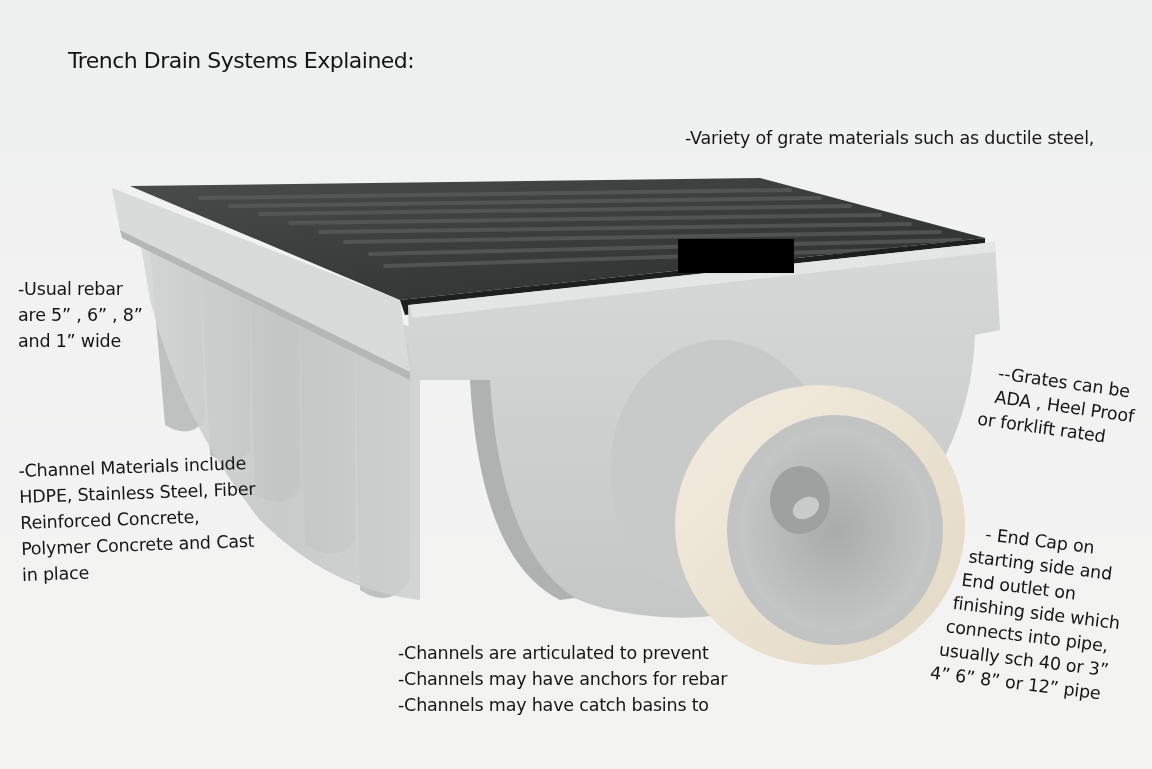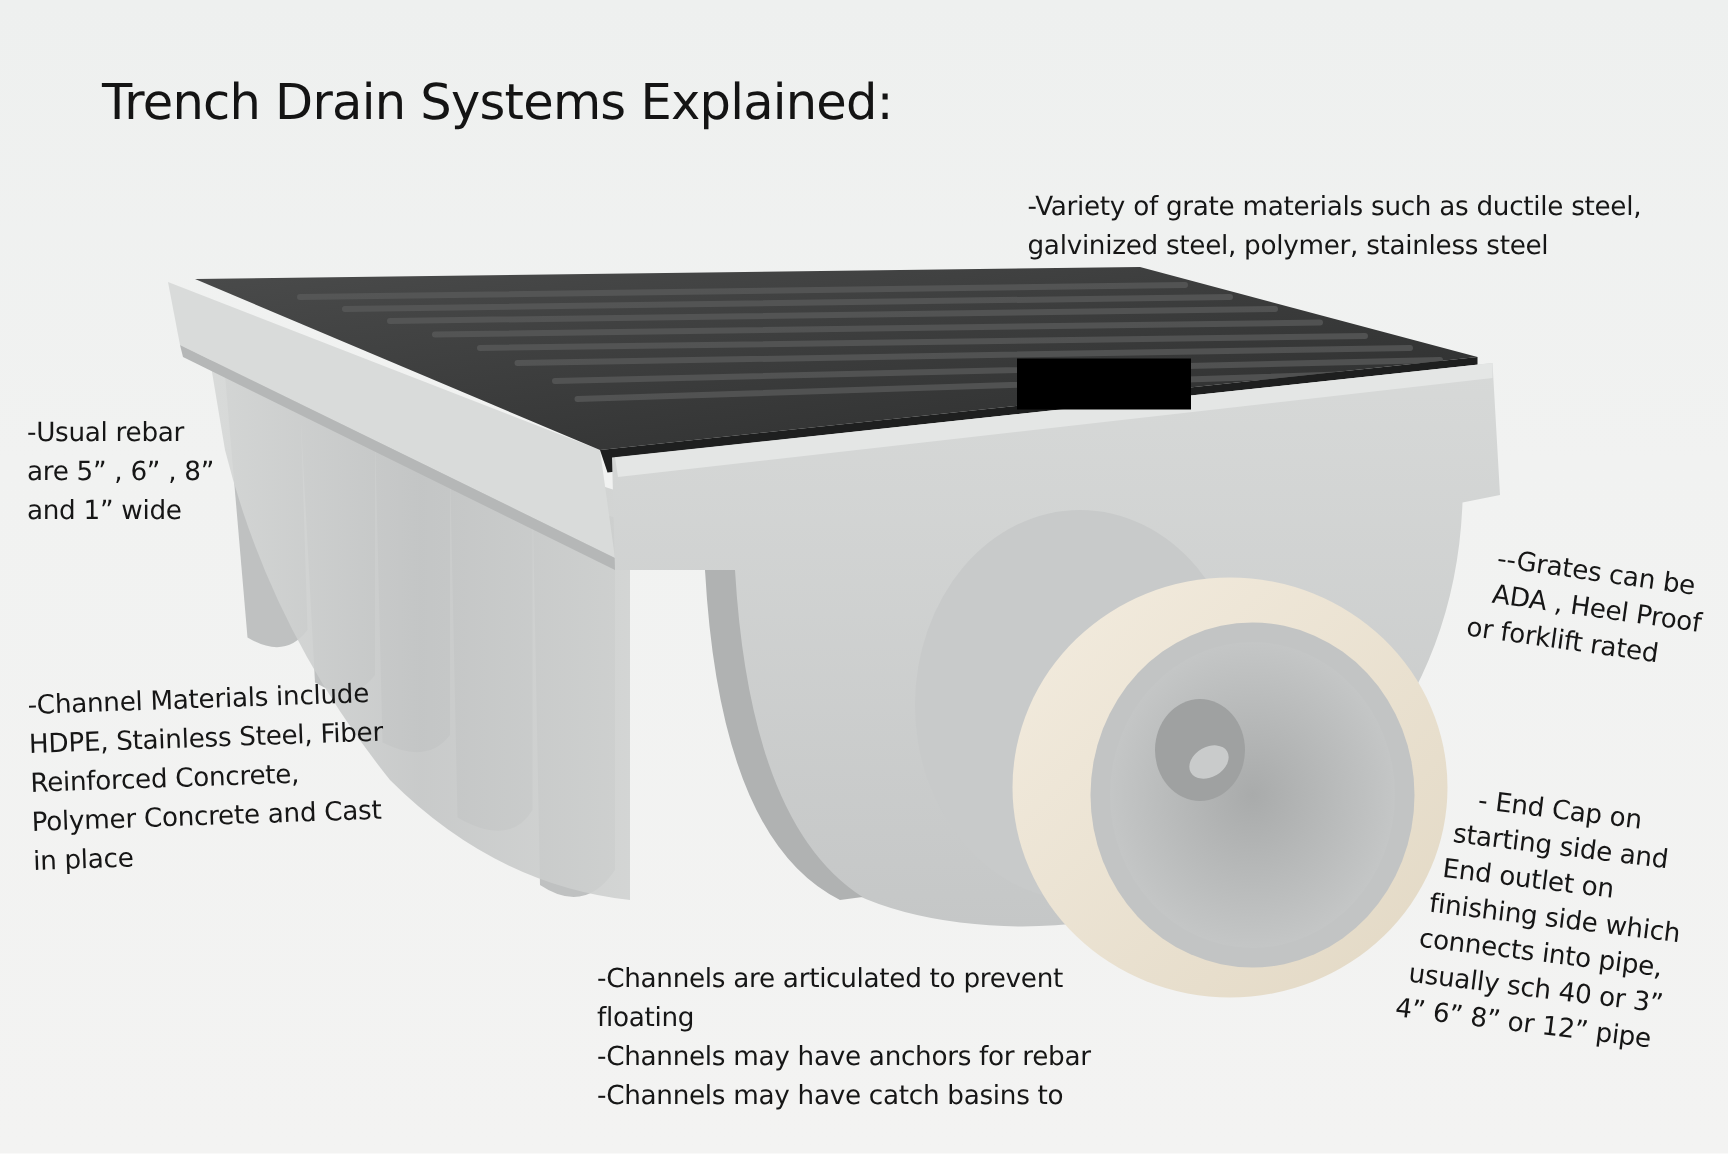--- a/index.html
+++ b/index.html
@@ -4,21 +4,21 @@
   <style>
     html, body { margin: 0; padding: 0; }
     body {
       width: 1152px; height: 769px; overflow: hidden; position: relative;
       background: linear-gradient(180deg, #eef0ef 0%, #f1f2f1 40%, #f3f3f2 100%);
       font-family: "DejaVu Sans", "Liberation Sans", sans-serif;
       color: #1a1a1a;
     }
     .stage { position: absolute; inset: 0; }
     .label { position: absolute; font-size: 17.5px; line-height: 26px; color: #161616; white-space: nowrap; letter-spacing: -0.2px; }
-    .title { position: absolute; left: 68px; top: 48px; font-size: 33px; color: #141414; letter-spacing: -0.5px; white-space: nowrap; }
+    .title { position: absolute; left: 68px; top: 48px; font-size: 22px; color: #141414; letter-spacing: -0.5px; white-space: nowrap; }
     .tilt-a { transform: rotate(8deg); transform-origin: left top; }
     .tilt-b { transform: rotate(7deg); transform-origin: left top; }
     .tilt-c { transform: rotate(-2deg); transform-origin: left top; }
     svg.product { position: absolute; left: 0; top: 0; }
     .line { display: block; }
   </style>
 </head>
 <body>
 
 <div class="stage">
@@ -86,21 +86,20 @@
     <ellipse cx="800" cy="500" rx="30" ry="34" fill="#9fa1a1"></ellipse>
     <ellipse cx="806" cy="508" rx="14" ry="10" fill="#c9cbcb" transform="rotate(-30 806 508)"></ellipse>
 
     <rect x="678" y="239" width="116" height="34" fill="#000000"></rect>
   </svg>
 
   <div class="title">Trench Drain Systems Explained:</div>
 
   <div class="label" style="left:685px; top:125px;">
     <span class="line">-Variety of grate materials such as ductile steel,</span>
-    <span class="line">galvinized steel, polymer, stainless steel</span>
   </div>
 
   <div class="label" style="left:18px; top:276px;">
     <span class="line">-Usual rebar</span>
     <span class="line">are 5” , 6” , 8”</span>
     <span class="line">and 1” wide</span>
   </div>
 
   <div class="label tilt-c" style="left:18px; top:458px;">
     <span class="line">-Channel Materials include</span>
@@ -121,18 +120,17 @@
     <span class="line" style="margin-left:-12px">starting side and</span>
     <span class="line" style="margin-left:-16px">End outlet on</span>
     <span class="line" style="margin-left:-22px">finishing side which</span>
     <span class="line" style="margin-left:-26px">connects into pipe,</span>
     <span class="line" style="margin-left:-30px">usually sch 40 or 3”</span>
     <span class="line" style="margin-left:-36px">4” 6” 8” or 12” pipe</span>
   </div>
 
   <div class="label" style="left:366px; top:640px;margin-left:32px;">
     <span class="line">-Channels are articulated to prevent</span>
-    <span class="line">floating</span>
     <span class="line">-Channels may have anchors for rebar</span>
     <span class="line">-Channels may have catch basins to</span>
   </div>
 
 </div>
 
 </body></html>

